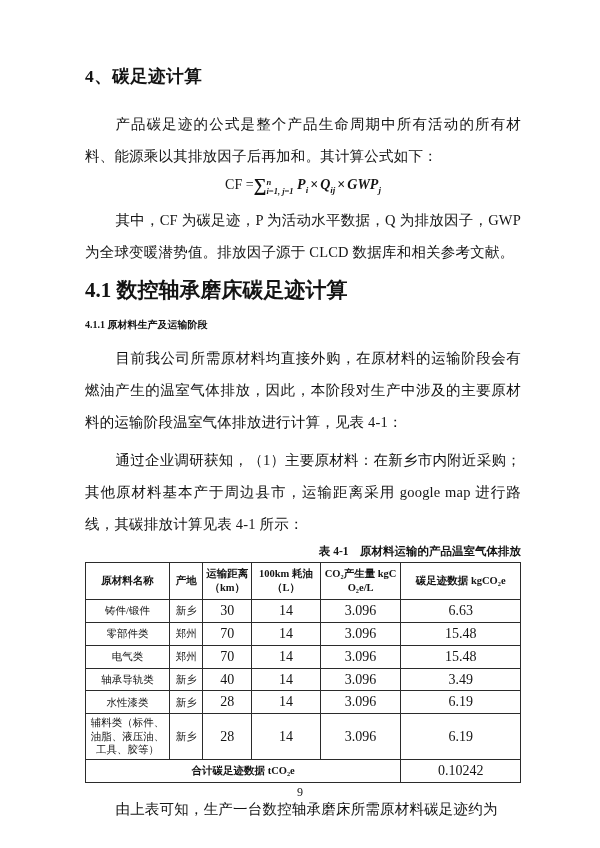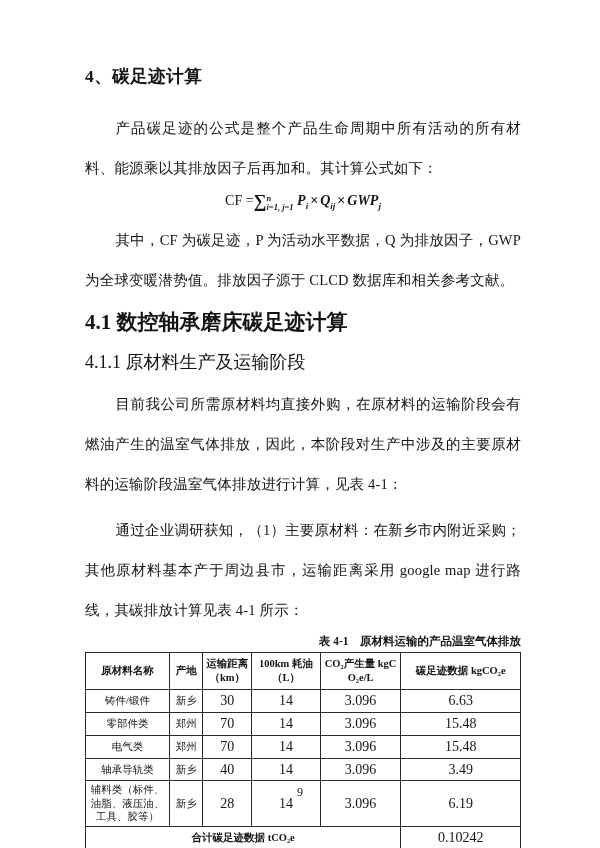--- a/index.html
+++ b/index.html
@@ -4,23 +4,23 @@
 <style>
   html,body { margin:0; padding:0; }
   body {
     width:600px; height:848px; background:#ffffff; position:relative;
     font-family:"Liberation Serif","DejaVu Serif",serif; color:#141414;
     overflow:hidden;
   }
   .page { position:absolute; inset:0; padding:64px 79px 0 85px; box-sizing:border-box; }
   .h1 { font-size:17.5px; font-weight:bold; margin:0 0 20px 0; letter-spacing:0.5px; }
   .h2 { font-size:21px; font-weight:bold; margin:8px 0 14px 0; }
-  .h3 { font-size:18px; font-weight:normal; margin:0 0 10px 0; }
+  .h3 { font-size:10px; font-weight:bold; margin:0 0 10px 0; }
   .para {
-    font-size:14.5px; line-height:40px; text-align:justify;
+    font-size:14.5px; line-height:32px; text-align:justify;
     text-indent:2.1em; margin:0; letter-spacing:0.2px;
   }
   .para.gap { margin-bottom:6px; }
   .formula { text-align:center; font-size:14px; margin:1px 0 2px 0; line-height:24px; }
   .formula .lhs { font-style:normal; }
   .sigma-group { display:inline-block; white-space:nowrap; }
   .sigma-sym { font-size:18px; font-weight:bold; vertical-align:-2px; }
   .sigma-scripts {
     display:inline-block; vertical-align:-5px; line-height:1.05;
     font-size:8.5px; font-style:italic; font-weight:bold; text-align:left;
@@ -118,20 +118,28 @@
       </tr>
       <tr>
         <td>轴承导轨类</td>
         <td>新乡</td>
         <td class="num">40</td>
         <td class="num">14</td>
         <td class="num">3.096</td>
         <td class="num">3.49</td>
       </tr>
       <tr>
+        <td>水性漆类</td>
+        <td>新乡</td>
+        <td class="num">28</td>
+        <td class="num">14</td>
+        <td class="num">3.096</td>
+        <td class="num">6.19</td>
+      </tr>
+      <tr>
         <td>辅料类（标件、油脂、液压油、工具、胶等）</td>
         <td>新乡</td>
         <td class="num">28</td>
         <td class="num">14</td>
         <td class="num">3.096</td>
         <td class="num">6.19</td>
       </tr>
       <tr>
         <td colspan="5" class="total-label">合计碳足迹数据 tCO₂e</td>
         <td class="num">0.10242</td>

